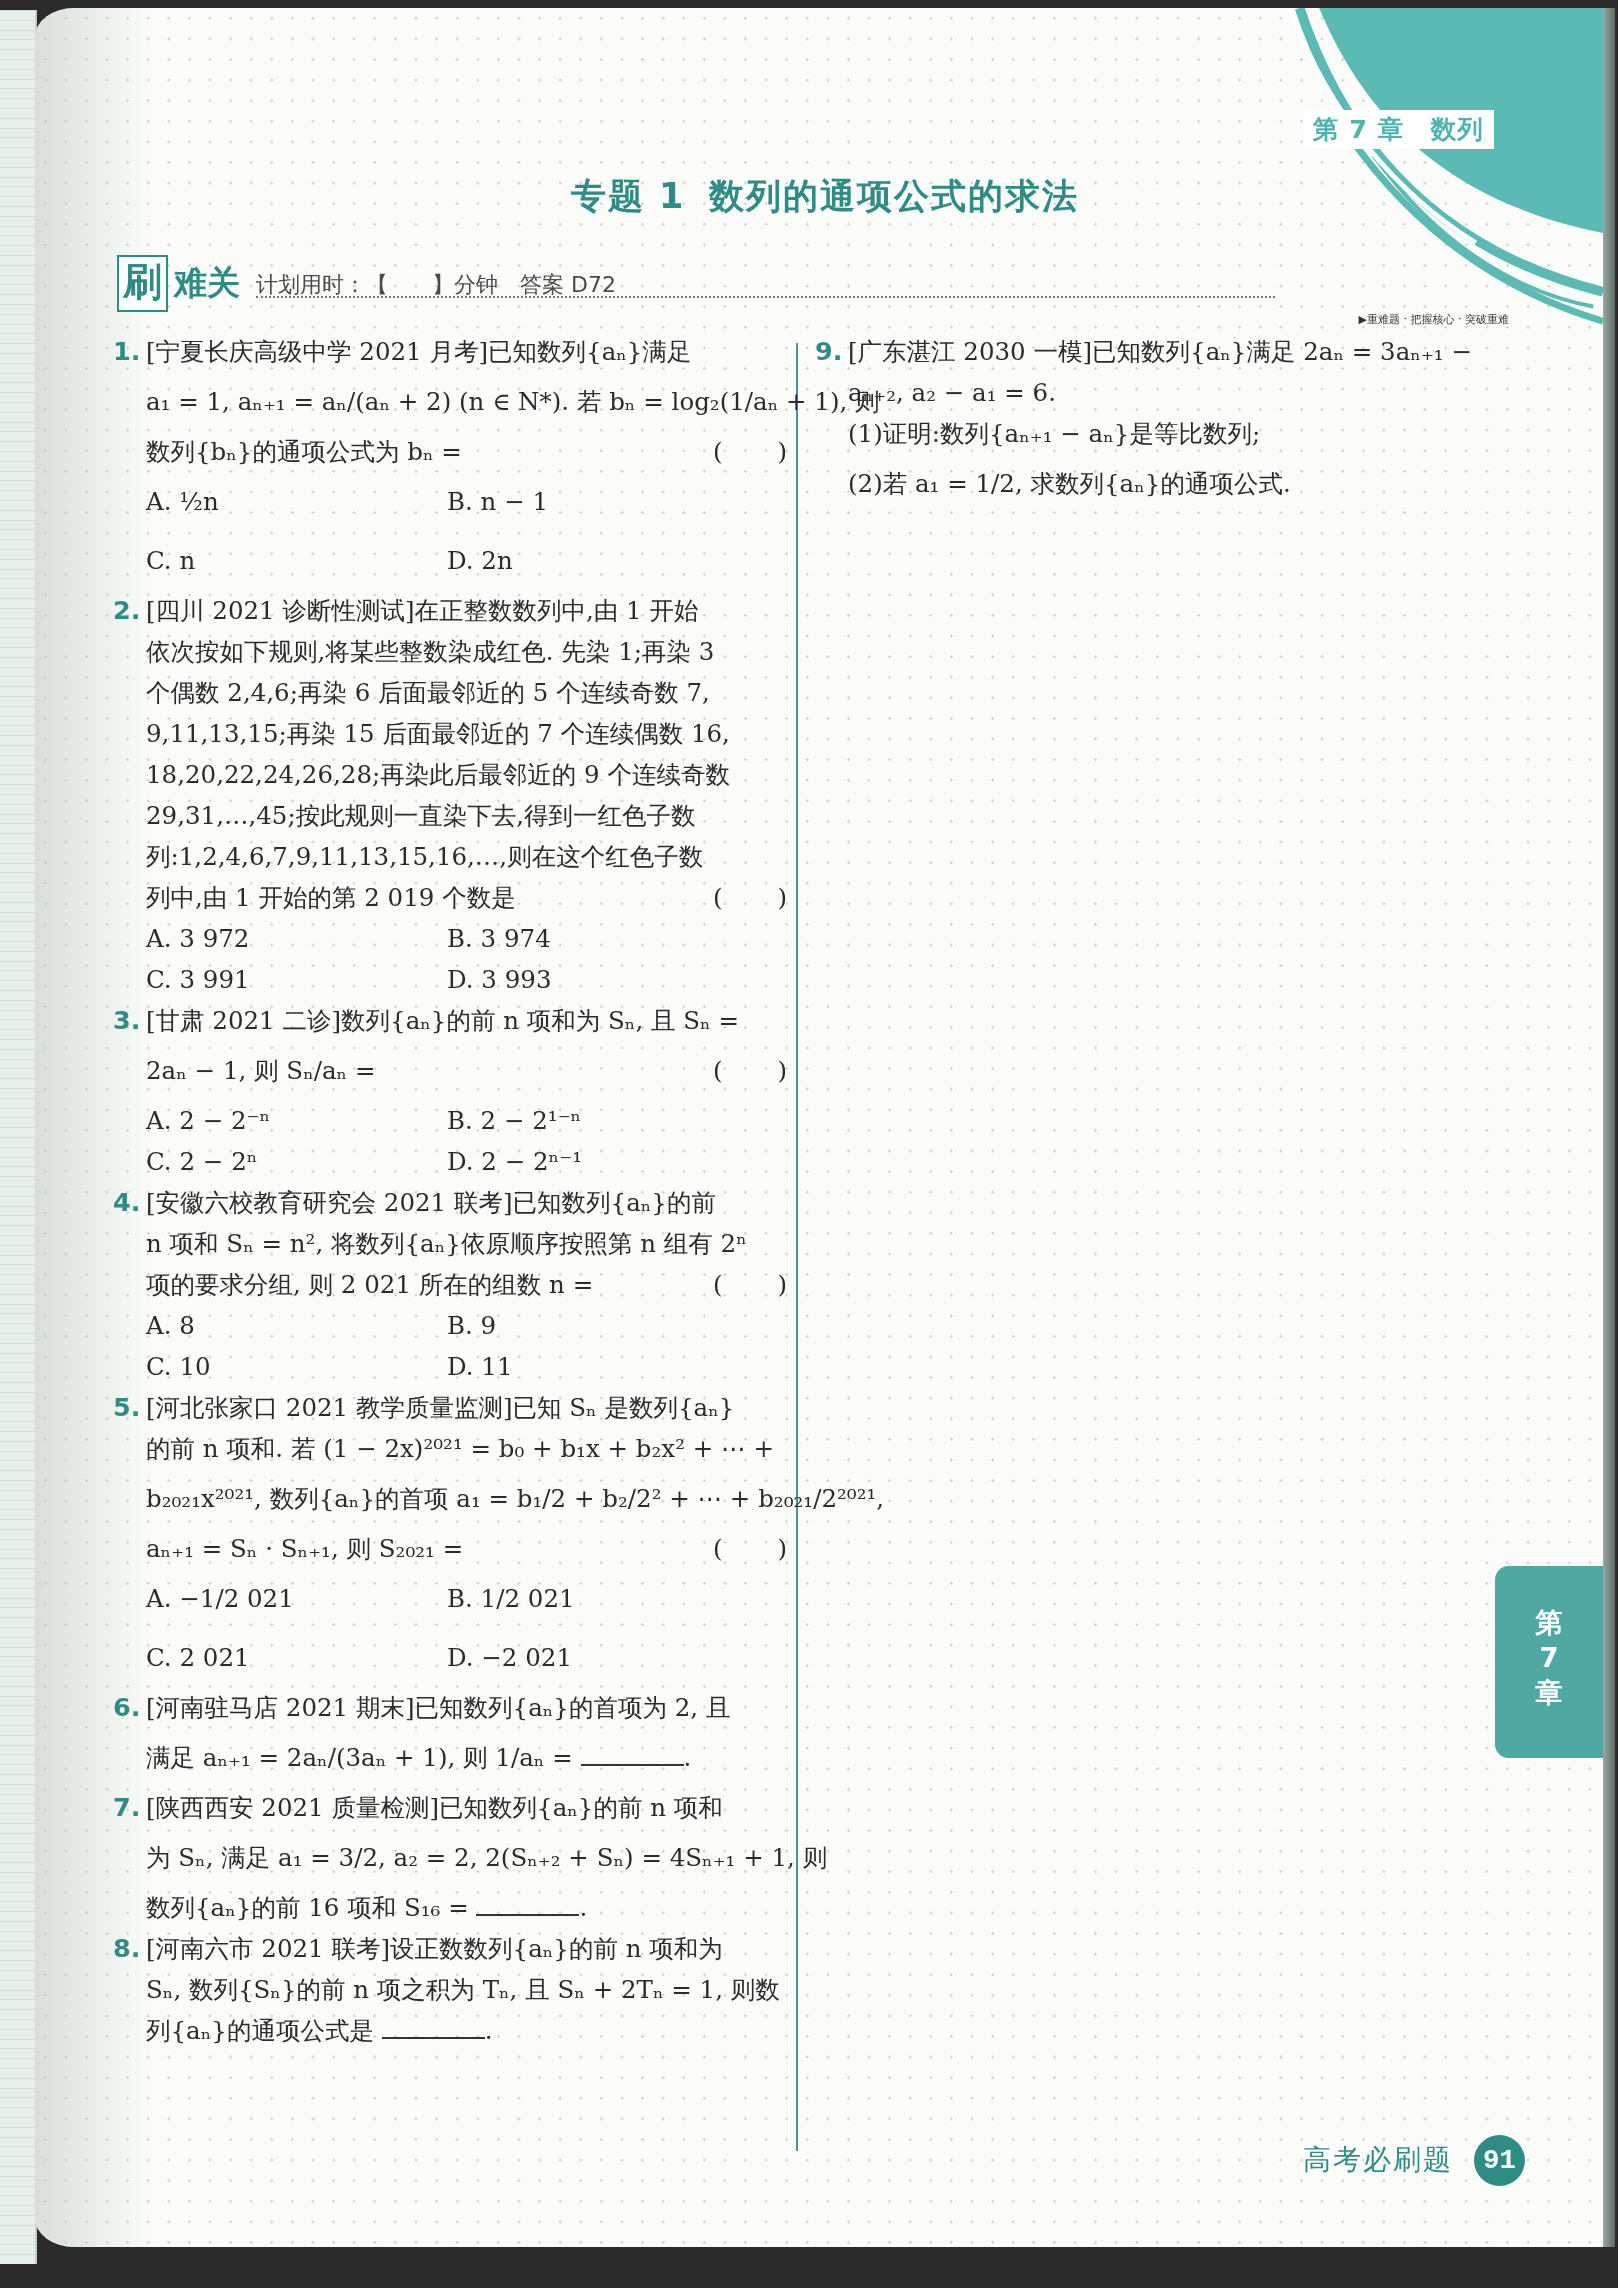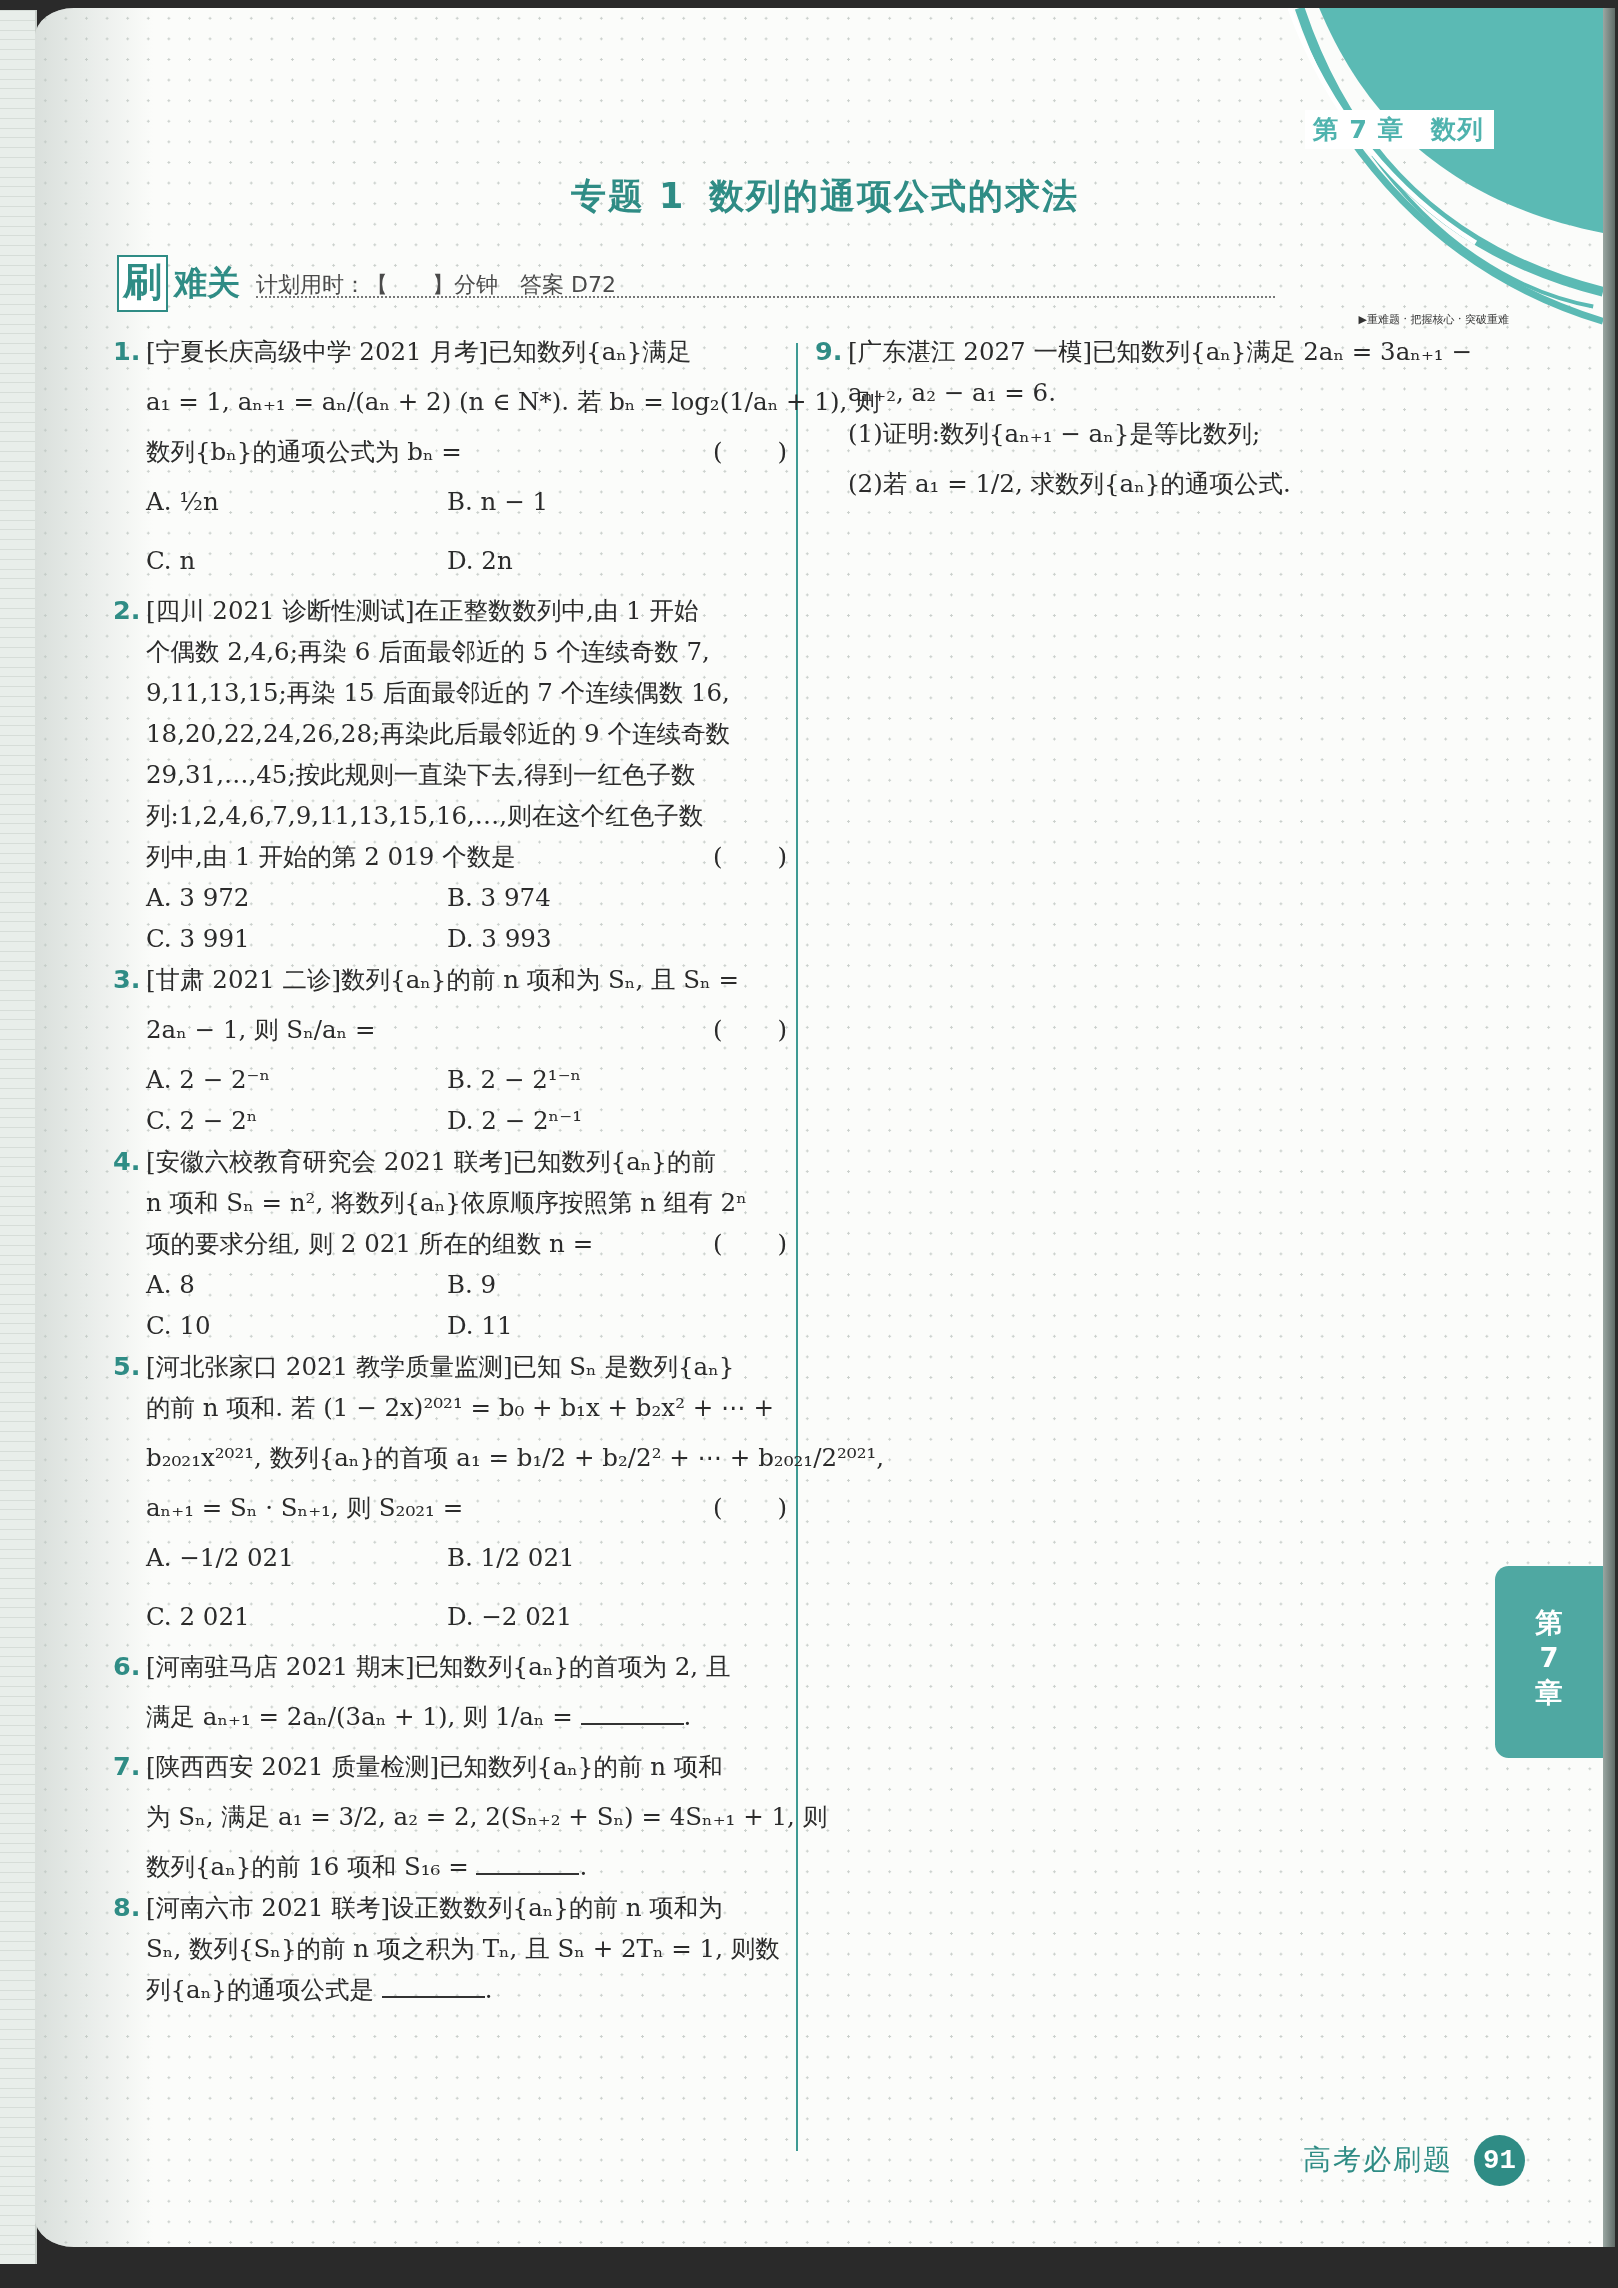--- a/index.html
+++ b/index.html
@@ -163,20 +163,21 @@
         <span class="opt">A. ½n</span>
         <span class="opt">B. n − 1</span>
         <span class="opt">C. n</span>
         <span class="opt">D. 2n</span>
       </div>
     </div>
 
     <div class="q">
       <span class="qnum">2.</span>
       <span class="line">[四川 2021 诊断性测试]在正整数数列中,由 1 开始</span>
+      <span class="line">依次按如下规则,将某些整数染成红色. 先染 1;再染 3</span>
       <span class="line">个偶数 2,4,6;再染 6 后面最邻近的 5 个连续奇数 7,</span>
       <span class="line">9,11,13,15;再染 15 后面最邻近的 7 个连续偶数 16,</span>
       <span class="line">18,20,22,24,26,28;再染此后最邻近的 9 个连续奇数</span>
       <span class="line">29,31,…,45;按此规则一直染下去,得到一红色子数</span>
       <span class="line">列:1,2,4,6,7,9,11,13,15,16,…,则在这个红色子数</span>
       <span class="line jus">
         <span>列中,由 1 开始的第 2 019 个数是</span>
         <span class="paren">(　　)</span>
       </span>
       <div class="opts">
@@ -261,21 +262,21 @@
       <span class="line">
         <span>列{aₙ}的通项公式是</span>
         <span class="blank"></span>.
       </span>
     </div>
   </div>
 
   <div class="col col-right">
     <div class="q">
       <span class="qnum">9.</span>
-      <span class="line">[广东湛江 2027 一模]已知数列{aₙ}满足 2aₙ = 3aₙ₊₁ −</span>
+      <span class="line">[广东湛江 2030 一模]已知数列{aₙ}满足 2aₙ = 3aₙ₊₁ −</span>
       <span class="line">aₙ₊₂, a₂ − a₁ = 6.</span>
       <span class="line">(1)证明:数列{aₙ₊₁ − aₙ}是等比数列;</span>
       <span class="line tall">(2)若 a₁ = 1/2, 求数列{aₙ}的通项公式.</span>
     </div>
   </div>
 
   <div class="side-tab">
     <div>第</div>
     <div>7</div>
     <div>章</div>

